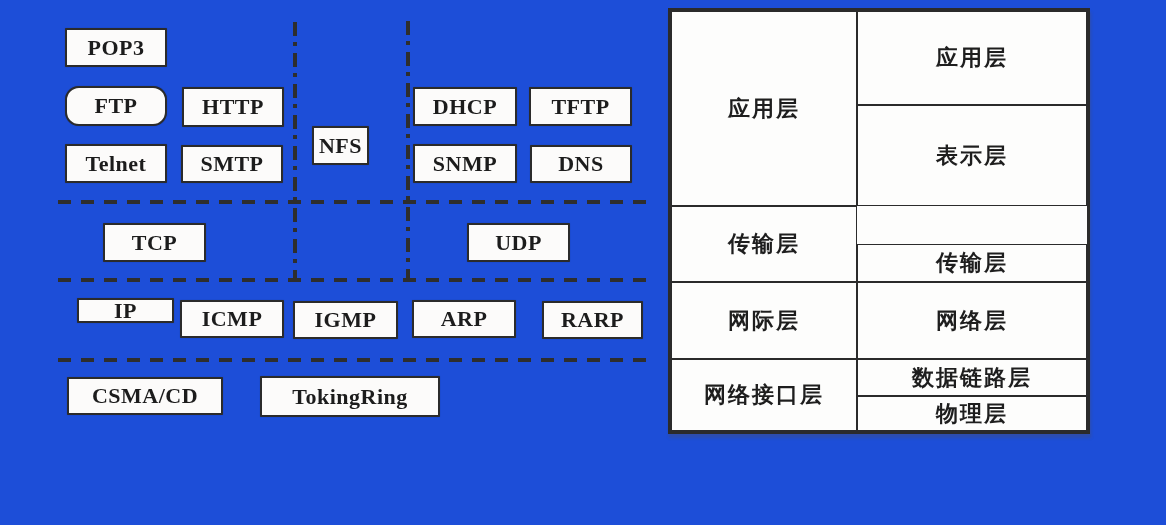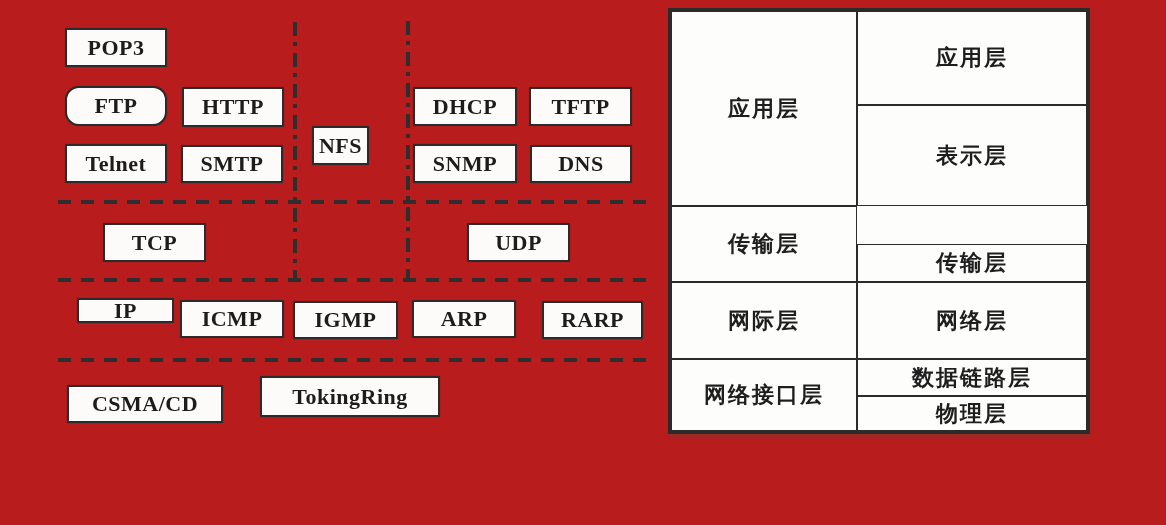--- a/index.html
+++ b/index.html
@@ -1,20 +1,20 @@
 <!DOCTYPE html>
 <html><head>
 <meta charset="utf-8">
 <style>
   html, body { margin: 0; padding: 0; }
   .canvas {
     position: relative;
     width: 1166px;
     height: 525px;
-    background: #b91c1c;
+    background: #1d4ed8;
     overflow: hidden;
     font-family: "Liberation Serif", "DejaVu Serif", serif;
   }
 
   
   .proto-layer { position: absolute; left: 0; top: 0; width: 668px; height: 525px; }
 
   .pbox {
     position: absolute;
     box-sizing: border-box;
@@ -109,21 +109,21 @@
         <div class="pbox" style="left: 529px; top: 87px; width: 103px; height: 39px;">TFTP</div>
         <div class="pbox" style="left: 413px; top: 144px; width: 104px; height: 39px;">SNMP</div>
         <div class="pbox" style="left: 530px; top: 145px; width: 102px; height: 38px;">DNS</div>
         <div class="pbox" style="left: 103px; top: 223px; width: 103px; height: 39px;">TCP</div>
         <div class="pbox" style="left: 467px; top: 223px; width: 103px; height: 39px;">UDP</div>
         <div class="pbox" style="left: 77px; top: 298px; width: 97px; height: 25px;">IP</div>
         <div class="pbox" style="left: 180px; top: 300px; width: 104px; height: 38px;">ICMP</div>
         <div class="pbox" style="left: 293px; top: 301px; width: 105px; height: 38px;">IGMP</div>
         <div class="pbox" style="left: 412px; top: 300px; width: 104px; height: 38px;">ARP</div>
         <div class="pbox" style="left: 542px; top: 301px; width: 101px; height: 38px;">RARP</div>
-        <div class="pbox" style="left: 67px; top: 377px; width: 156px; height: 38px; margin-top: 8px;">CSMA/CD</div>
+        <div class="pbox" style="left: 67px; top: 377px; width: 156px; height: 38px;">CSMA/CD</div>
         <div class="pbox" style="left: 260px; top: 376px; width: 180px; height: 41px;">TokingRing</div>
       </div>
 
     <div class="sep-h" style="left:58px; top:200px; width:590px;"></div>
     <div class="sep-h" style="left:58px; top:278px; width:590px;"></div>
     <div class="sep-h" style="left:58px; top:358px; width:590px;"></div>
 
     <div class="sep-v" style="left:293px; top:22px; height:258px;"></div>
     <div class="sep-v" style="left:406px; top:21px; height:259px;"></div>
   </div>

